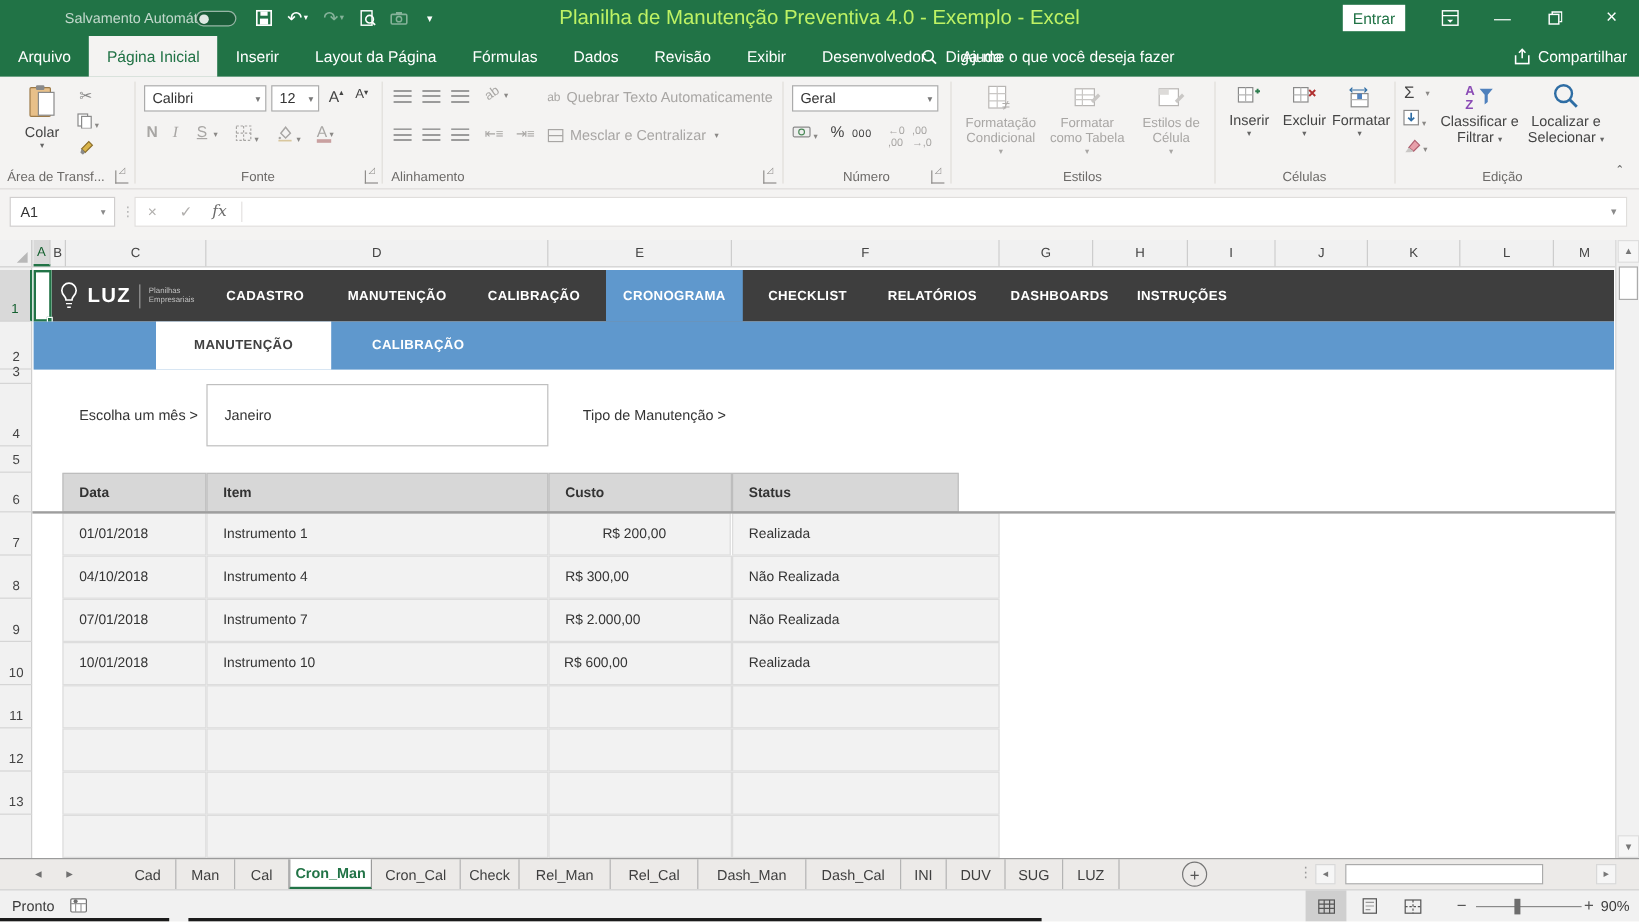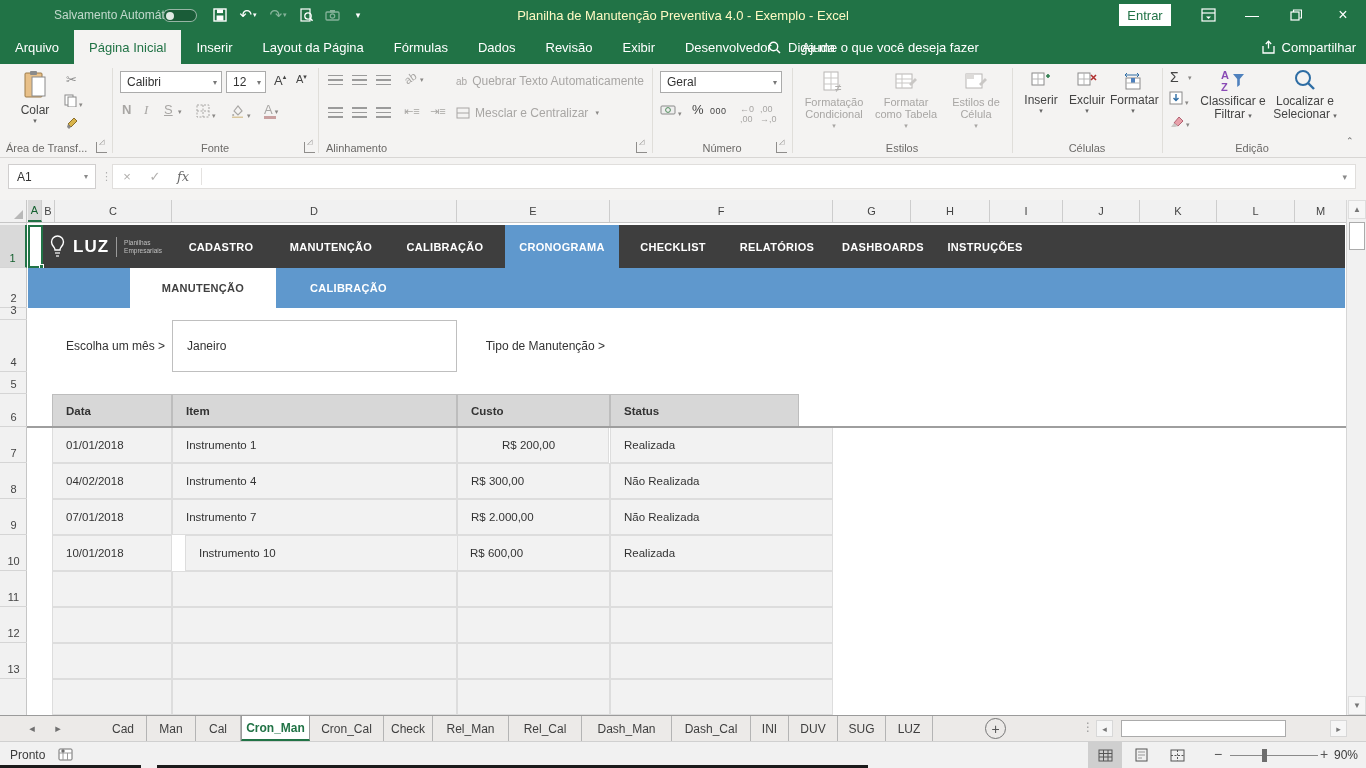--- a/index.html
+++ b/index.html
@@ -10,21 +10,21 @@
   .flex { display:flex; align-items:center; }
 
   
   .titlebar { position:absolute; left:0; top:0; width:1366px; height:30px; background:#217346; color:#fff; }
   .autosave-label { position:absolute; left:54px; top:8px; font-size:12px; color:rgba(255,255,255,.72); }
   .toggle { position:absolute; left:163px; top:9px; width:34px; height:13px; border-radius:7px; background:#1a5c38; border:1px solid rgba(255,255,255,.55); }
   .toggle .knob { position:absolute; left:2px; top:1.5px; width:8px; height:8px; border-radius:50%; background:#dfe9e3; }
   .qat { position:absolute; top:0; height:30px; display:flex; align-items:center; color:#fff; }
   .qat-btn { width:26px; height:26px; display:flex; align-items:center; justify-content:center; font-size:15px; }
   .dimw { opacity:.45; }
-  .title-text { position:absolute; left:0; right:0; top:0; height:30px; display:flex; align-items:center; justify-content:center; font-size:13px; color:#fef9c3; pointer-events:none; }
+  .title-text { position:absolute; left:0; right:0; top:0; height:30px; display:flex; align-items:center; justify-content:center; font-size:17px; color:#bef264; pointer-events:none; }
   .entrar { position:absolute; left:1119px; top:4px; width:52px; height:22px; background:#fff; color:#217346; font-size:13px; display:flex; align-items:center; justify-content:center; }
   .winbtn { position:absolute; top:0; width:44px; height:30px; display:flex; align-items:center; justify-content:center; color:#fff; font-size:14px; }
 
   
   .tabrow { position:absolute; left:0; top:30px; width:1366px; height:34px; background:#217346; display:flex; align-items:stretch; color:#fff; }
   .rtab { padding:0 15px; display:flex; align-items:center; font-size:13px; }
   .rtab.active { background:#f4f3f2; color:#217346; }
   .tellme { position:absolute; left:768px; top:30px; height:34px; display:flex; align-items:center; gap:7px; color:#fff; font-size:13px; }
   .share { position:absolute; right:10px; top:30px; height:34px; display:flex; align-items:center; gap:6px; color:#fff; font-size:13px; }
 
@@ -502,34 +502,34 @@
       <div class="thead" style="left:430px;width:153px;">Custo</div>
       <div class="thead" style="left:583px;width:189px;">Status</div>
 
       <div>
         <div class="tcell" style="left:25px;top:204px;width:120px;">01/01/2018</div>
         <div class="tcell" style="left:145px;top:204px;width:285px;">Instrumento 1</div>
         <div class="tcell" style="left:430px;top:204px;width:152px;padding-left:44px;">R$ 200,00</div>
         <div class="tcell" style="left:583px;top:204px;width:223px;">Realizada</div>
       </div>
       <div>
-        <div class="tcell" style="left:25px;top:240px;width:120px;">04/02/2018</div>
+        <div class="tcell" style="left:25px;top:240px;width:120px;">04/10/2018</div>
         <div class="tcell" style="left:145px;top:240px;width:285px;">Instrumento 4</div>
         <div class="tcell" style="left:430px;top:240px;width:153px;">R$ 300,00</div>
         <div class="tcell" style="left:583px;top:240px;width:223px;">Não Realizada</div>
       </div>
       <div>
         <div class="tcell" style="left:25px;top:276px;width:120px;">07/01/2018</div>
         <div class="tcell" style="left:145px;top:276px;width:285px;">Instrumento 7</div>
         <div class="tcell" style="left:430px;top:276px;width:153px;">R$ 2.000,00</div>
         <div class="tcell" style="left:583px;top:276px;width:223px;">Não Realizada</div>
       </div>
       <div>
         <div class="tcell" style="left:25px;top:312px;width:120px;">10/01/2018</div>
-        <div class="tcell" style="left:158px;top:312px;width:285px;">Instrumento 10</div>
+        <div class="tcell" style="left:145px;top:312px;width:285px;">Instrumento 10</div>
         <div class="tcell" style="left:430px;top:312px;width:153px;padding-left:12px;">R$ 600,00</div>
         <div class="tcell" style="left:583px;top:312px;width:223px;">Realizada</div>
       </div>
 
       <div>
         <div class="tcell" style="left:25px;top:348px;width:120px;"></div>
           <div class="tcell" style="left:145px;top:348px;width:285px;"></div>
           <div class="tcell" style="left:430px;top:348px;width:153px;"></div>
           <div class="tcell" style="left:583px;top:348px;width:223px;"></div>
       </div>

